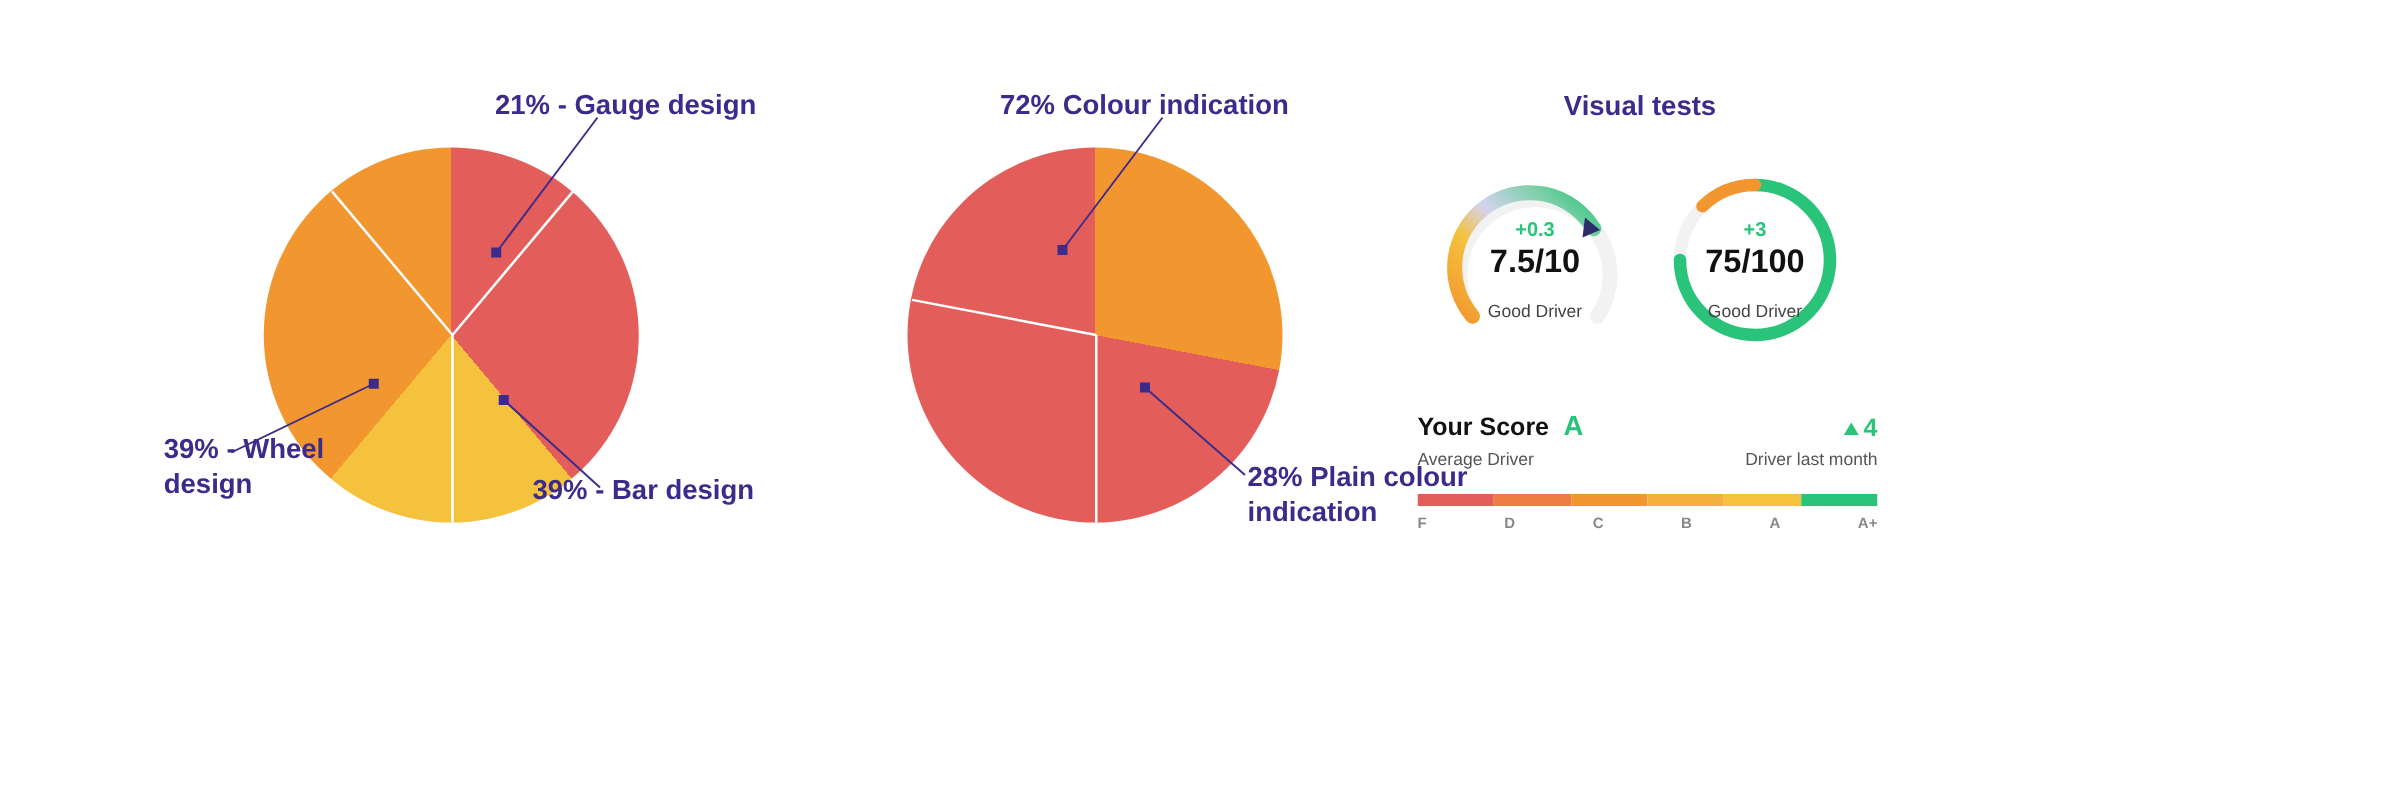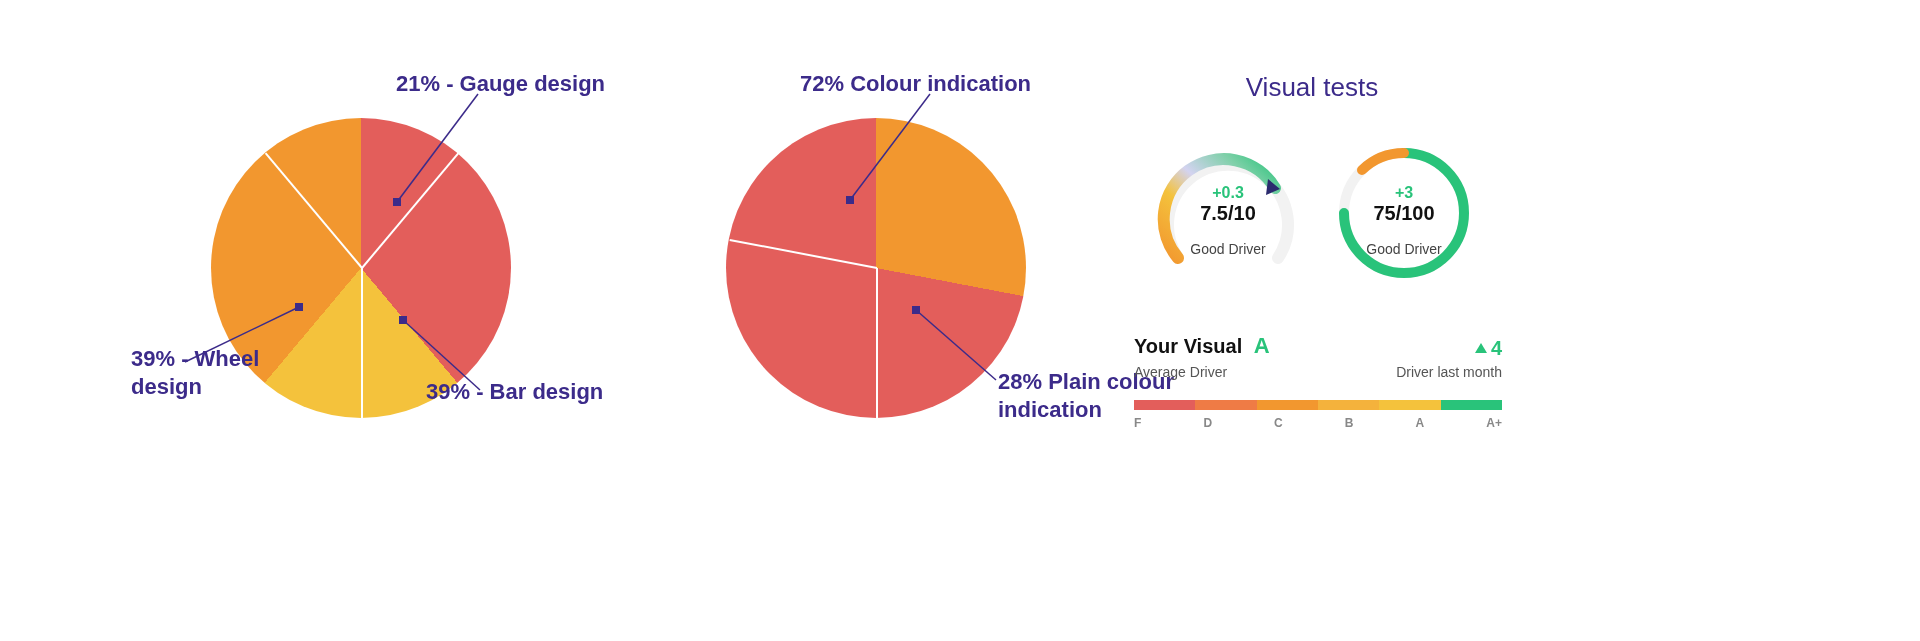--- a/index.html
+++ b/index.html
@@ -22,27 +22,27 @@
   .pie-inner{width:100%;height:100%;border-radius:50%;overflow:hidden;}
   
   .slice-sep{position:absolute;left:50%;top:50%;width:2px;height:150px;background:white;transform-origin:top center;}
   
   .leader{position:absolute;stroke:var(--purple);stroke-width:1.5;fill:none;}
   .leader-dot{position:absolute;width:8px;height:8px;background:var(--purple);transform:translate(-50%,-50%);}  
   
   .annot{position:absolute;font-size:22px;font-weight:600;color:var(--purple);line-height:1.25;}
   
   .panel{position:absolute;left:1122px;top:0;width:380px;}
-  .panel-title{font-size:26px;font-weight:400;color:var(--purple);text-align:center;margin:72px 0 40px;}
+  .panel-title{font-size:22px;font-weight:700;color:var(--purple);text-align:center;margin:72px 0 40px;}
   .gauges{display:flex;gap:16px;justify-content:center;margin-top:20px;padding-left:8px;}
   .gauge{position:relative;width:160px;height:140px;}
   .gauge svg{position:absolute;left:0;top:0;}
   .gauge-center{position:absolute;width:100%;text-align:center;top:50%;transform:translateY(-40%);}
   .gauge-top{font-size:16px;font-weight:700;}
-  .gauge-mid{font-size:20px;font-weight:700;color:#111;}
+  .gauge-mid{font-size:26px;font-weight:700;color:#111;}
   .gauge-sub{font-size:14px;color:#444;margin-top:16px;}
   .scorebar{margin:50px 0 0 12px;}
   .scorebar-row1{display:flex;justify-content:space-between;align-items:baseline;}
   .scorebar-row1 .left{font-size:20px;color:#111;}
   .scorebar-row1 .left b{font-weight:800;}
   .scorebar-row1 .left .grade{color:var(--green);font-weight:800;font-size:22px;margin-left:6px;}
   .scorebar-row1 .right{font-size:20px;color:var(--green);font-weight:800;display:flex;align-items:center;gap:4px;}
   .scorebar-row2{display:flex;justify-content:space-between;font-size:14px;color:#555;margin-top:4px;}
   .bar{margin-top:20px;height:10px;width:100%;display:flex;border-radius:0;overflow:hidden;}
   .bar div{flex:1;}
@@ -128,21 +128,21 @@
           <div class="gauge-top" style="color:var(--green);">+3</div>
           <div class="gauge-mid">75/100</div>
           <div class="gauge-sub">Good Driver</div>
         </div>
       </div>
     </div>
 
     <div class="scorebar">
       <div class="scorebar-row1">
         <div class="left">
-          <b>Your Visual</b>
+          <b>Your Score</b>
           <span class="grade">A</span>
         </div>
         <div class="right">
           <span class="arrow-up"></span>
           <span>4</span>
         </div>
       </div>
       <div class="scorebar-row2">
         <span>Average Driver</span>
         <span>Driver last month</span>

